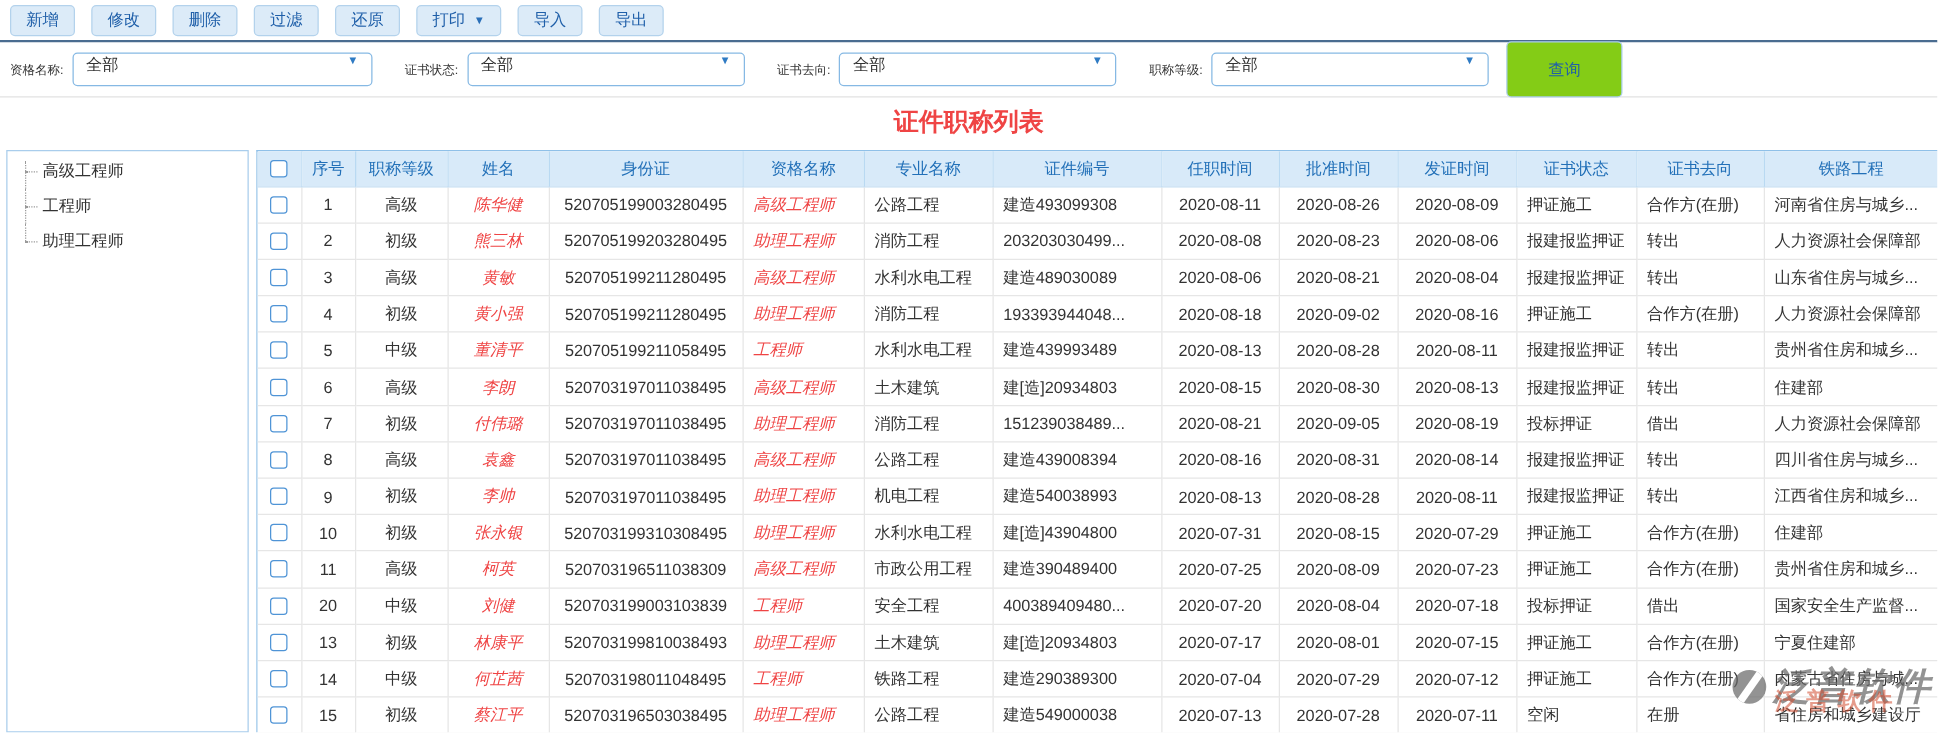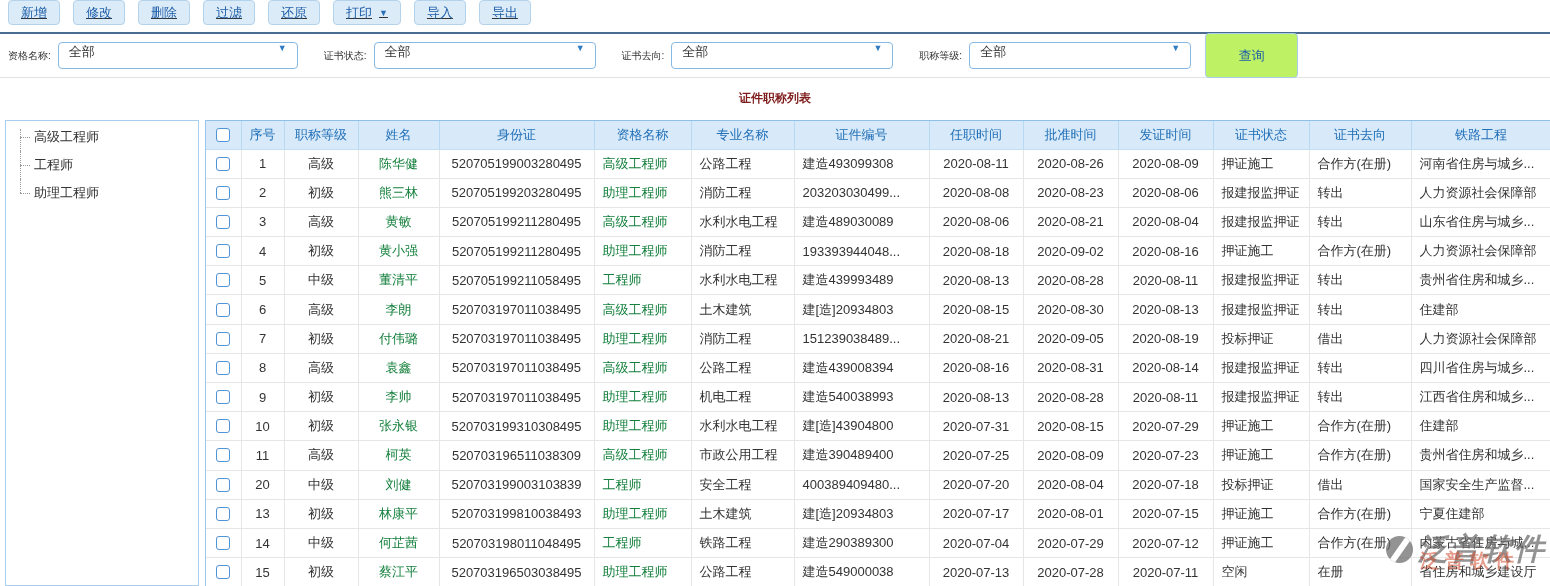--- a/index.html
+++ b/index.html
@@ -9,24 +9,24 @@
     font-family: "Liberation Sans", sans-serif;
     background: #fff;
     overflow: hidden;
     color: #333;
   }
 
   
   .toolbar {
     height: 34px;
     display: flex;
+    align-items: center;
     padding-left: 8px;
     background: #fff;
     border-bottom: 2px solid #4a6c90;
-    text-decoration: underline;
   }
   .tbtn {
     background: #dcebf8;
     border: 1px solid #b3d2ec;
     color: #1f5fa9;
     border-radius: 4px;
     height: 25px;
     padding: 0 12px;
     margin-right: 13px;
     font-size: 13px;
@@ -58,38 +58,38 @@
     padding: 0 26px 0 10px;
     font-size: 13px;
     color: #333;
     cursor: pointer;
   }
   .fselect .caret { position: absolute; right: 10px; color: #2f7bc4; font-size: 9px; margin: 0; }
   .w240 { width: 240px; }
   .w222 { width: 222px; }
   .search-btn {
     width: 93px; height: 45px;
-    background: #bef264;
+    background: #84cc16;
     border: 1px solid #aacdec;
     border-radius: 4px;
     color: #1f5fa9;
     font-size: 13px;
     margin-left: 14px;
     display: flex; align-items: center; justify-content: center;
     cursor: pointer;
   }
 
   
   .page-title {
     height: 41px;
     line-height: 41px;
     text-align: center;
-    font-size: 12px;
+    font-size: 20px;
     font-weight: bold;
-    color: #7f1d1d;
+    color: #ef4444;
   }
 
   
   .main { position: absolute; top: 120px; left: 0; right: 0; bottom: 0; }
 
   .sidebar {
     position: absolute; left: 5px; top: 0; bottom: 0;
     width: 194px;
     border: 1px solid #a9cdec;
     background: #fff;
@@ -146,21 +146,21 @@
   td.c, th.c { text-align: center; }
   td.l { text-align: left; }
   .cbx {
     width: 14px; height: 14px;
     border: 1px solid #4f94d6;
     border-radius: 3px;
     background: #fff;
     margin: 0 auto;
     cursor: pointer;
   }
-  .link { color: #15803d; cursor: pointer; }
+  .link { color: #ef4444; cursor: pointer; font-style: italic; }
 
   
   .watermark { position: absolute; right: 4px; bottom: 16px; pointer-events: none; }
   .wm-gray {
     display: flex; align-items: center;
     font-size: 30px; font-weight: bold; font-style: italic;
     color: rgba(105,105,105,0.72);
     letter-spacing: 2px;
   }
   .wm-logo {

